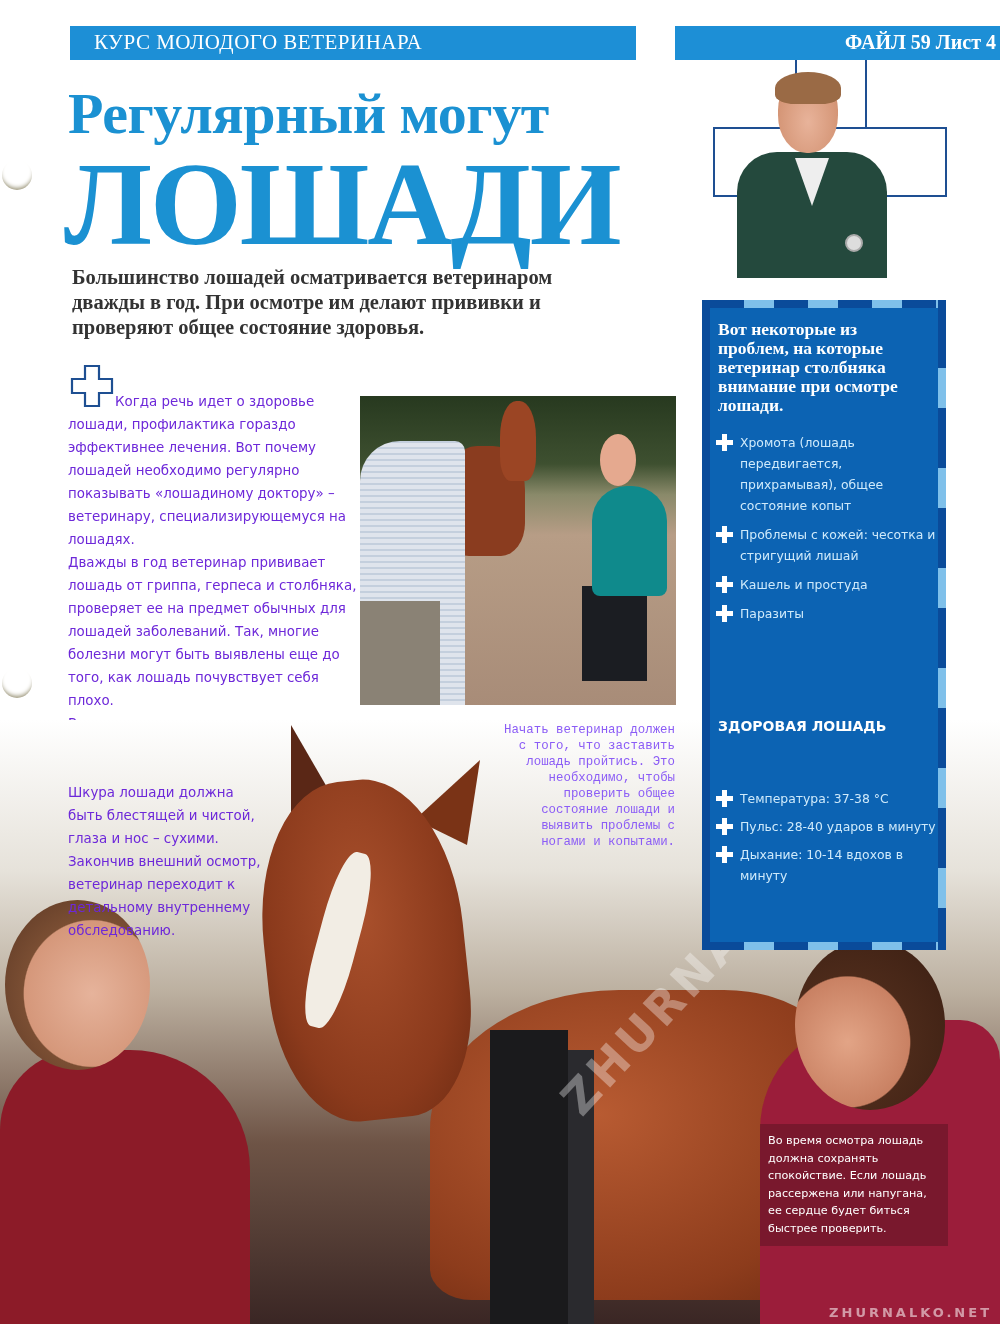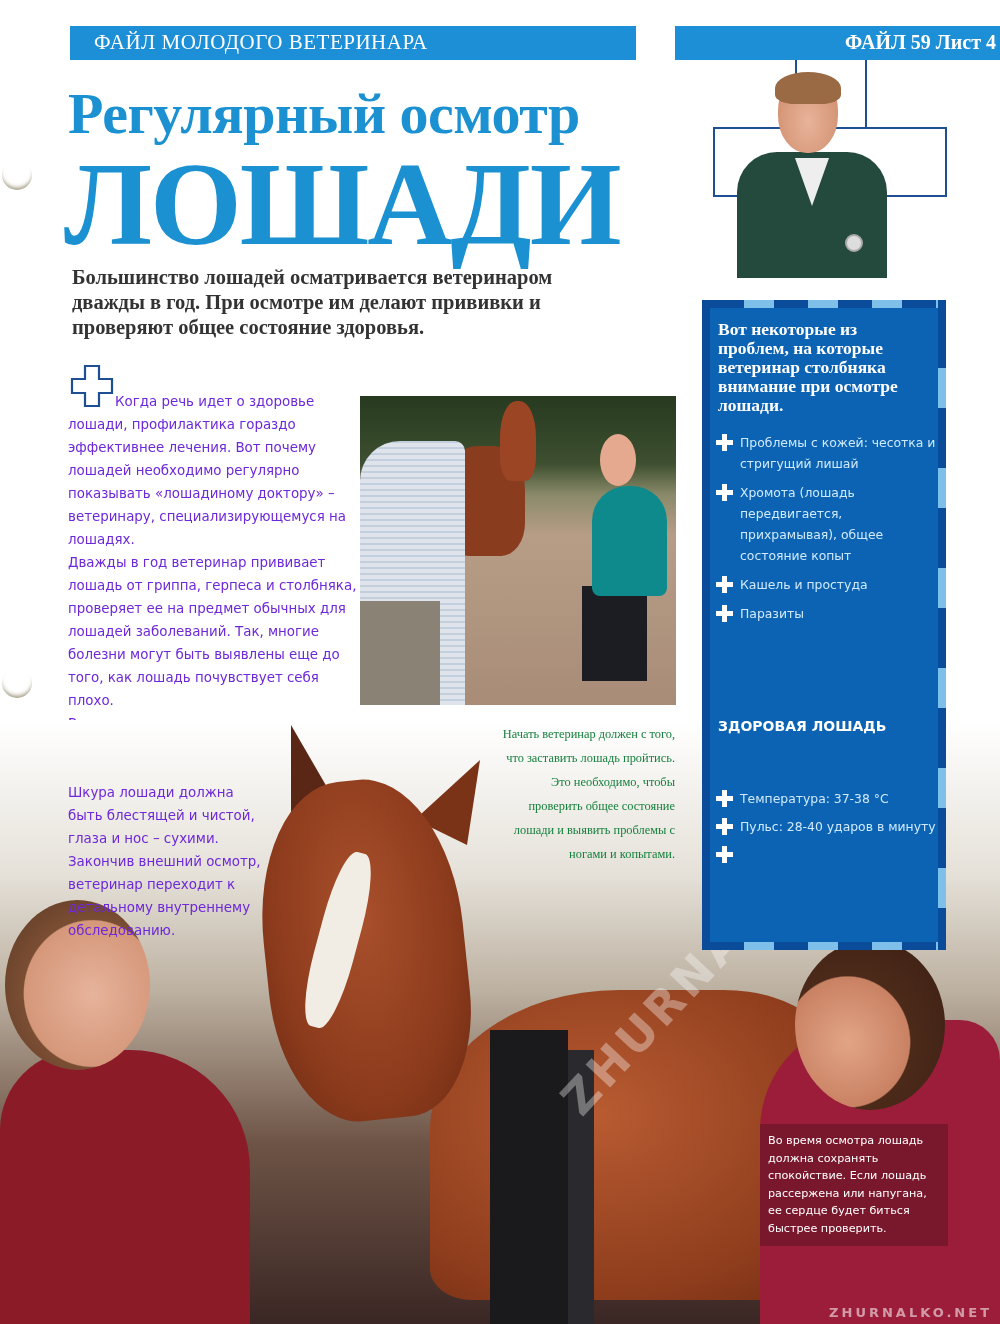--- a/index.html
+++ b/index.html
@@ -59,21 +59,21 @@
   .pw-man { position: absolute; left: 0; top: 45px; width: 105px; height: 264px;
             background: repeating-linear-gradient(0deg,#dfe4ec 0 4px,#c4cfdd 4px 6px),#e5eaf1; border-radius: 40px 10px 0 0; }
   .pw-pants { position: absolute; left: 0; top: 205px; width: 80px; height: 104px; background: #8a8275; }
   .pw-horse { position: absolute; left: 85px; top: 50px; width: 80px; height: 110px; background: #8a3c1f; border-radius: 40% 40% 30% 30%; }
   .pw-hhead { position: absolute; left: 140px; top: 5px; width: 36px; height: 80px; background: #9b4524; border-radius: 45% 45% 30% 30%; }
   .pw-girl { position: absolute; left: 232px; top: 90px; width: 75px; height: 110px; background: #0f8a8c; border-radius: 35px 35px 8px 8px; }
   .pw-girlhead { position: absolute; left: 240px; top: 38px; width: 36px; height: 52px; background: #e5a98f; border-radius: 50%; }
   .pw-legs { position: absolute; left: 222px; top: 190px; width: 65px; height: 95px; background: #1b1d22; }
 
   .caption-mid { position: absolute; left: 495px; top: 722px; width: 180px; text-align: right;
-                 font-family: Liberation Serif, serif; font-size: 12.4px; line-height: 24px; color: #15803d; }
+                 font-family: Liberation Mono, monospace; font-size: 12.4px; line-height: 16px; color: #8b5cf6; }
 
   
   .sidebar { position: absolute; left: 702px; top: 300px; width: 244px; height: 650px; background: #0c63b3;
              border: 8px solid #0a4b9a; }
   .sb-stripe-top, .sb-stripe-bot { position: absolute; left: 0; width: 100%; height: 8px;
              background: repeating-linear-gradient(90deg,#0a4b9a 0 34px,#7fc0ea 34px 64px); }
   .sb-stripe-top { top: -8px; } .sb-stripe-bot { bottom: -8px; }
   .sb-stripe-right { position: absolute; right: -8px; top: 0; width: 8px; height: 100%;
              background: repeating-linear-gradient(180deg,#0a4b9a 0 60px,#7fc0ea 60px 100px); }
   .sb-heading { position: absolute; left: 8px; top: 12px; width: 200px; color: #fff;
@@ -126,24 +126,24 @@
 
   .top-layer { z-index: 2; }
 </style>
 </head>
 <body>
 
 <div class="hole" style="top:160px"></div>
 <div class="hole" style="top:668px"></div>
 <div class="hole" style="top:1172px"></div>
 
-<div class="hdr-left">ФАЙЛ МОЛОДОГО ВЕТЕРИНАРА</div>
+<div class="hdr-left">КУРС МОЛОДОГО ВЕТЕРИНАРА</div>
 <div class="hdr-right">ФАЙЛ 59 Лист 4</div>
 
-<h1 class="title1">Регулярный осмотр</h1>
+<h1 class="title1">Регулярный могут</h1>
 <h1 class="title2">ЛОШАДИ</h1>
 
 <p class="lead">Большинство лошадей осматривается ветеринаром дважды в год. При осмотре им делают прививки и проверяют общее состояние здоровья.</p>
 
 <div class="cross-v"></div>
 <div class="cross-h"></div>
 <div class="cross-fill"></div>
 <div class="vet-photo">
   <div class="vet-body"></div>
   <div class="vet-shirt"></div>
@@ -197,29 +197,29 @@
 </div>
 
 <p class="caption-mid" style="z-index:2">Начать ветеринар должен с того, что заставить лошадь пройтись. Это необходимо, чтобы проверить общее состояние лошади и выявить проблемы с ногами и копытами.</p>
 
 <aside class="sidebar" style="z-index:4">
   <div class="sb-stripe-top"></div>
   <div class="sb-stripe-bot"></div>
   <div class="sb-stripe-right"></div>
   <h2 class="sb-heading">Вот некоторые из проблем, на которые ветеринар столбняка внимание при осмотре лошади.</h2>
   <ul class="sb-list">
+    <li><span class="plus"></span><span>Хромота (лошадь передвигается, прихрамывая), общее состояние копыт</span></li>
     <li><span class="plus"></span><span>Проблемы с кожей: чесотка и стригущий лишай</span></li>
-    <li><span class="plus"></span><span>Хромота (лошадь передвигается, прихрамывая), общее состояние копыт</span></li>
     <li><span class="plus"></span><span>Кашель и простуда</span></li>
     <li><span class="plus"></span><span>Паразиты</span></li>
   </ul>
   <h3 class="sb-sub">ЗДОРОВАЯ ЛОШАДЬ</h3>
   <ul class="sb-list2">
     <li><span class="plus"></span><span>Температура: 37-38 °C</span></li>
     <li><span class="plus"></span><span>Пульс: 28-40 ударов в минуту</span></li>
-    <li><span class="plus"></span></li>
+    <li><span class="plus"></span><span>Дыхание: 10-14 вдохов в минуту</span></li>
   </ul>
 </aside>
 
 <p class="caption-dark">Во время осмотра лошадь должна сохранять спокойствие. Если лошадь рассержена или напугана, ее сердце будет биться быстрее проверить.</p>
 
 <div class="watermark-diag">ZHURNALKO.NET</div>
 <div class="watermark-foot">ZHURNALKO.NET</div>
 
 </body></html>

